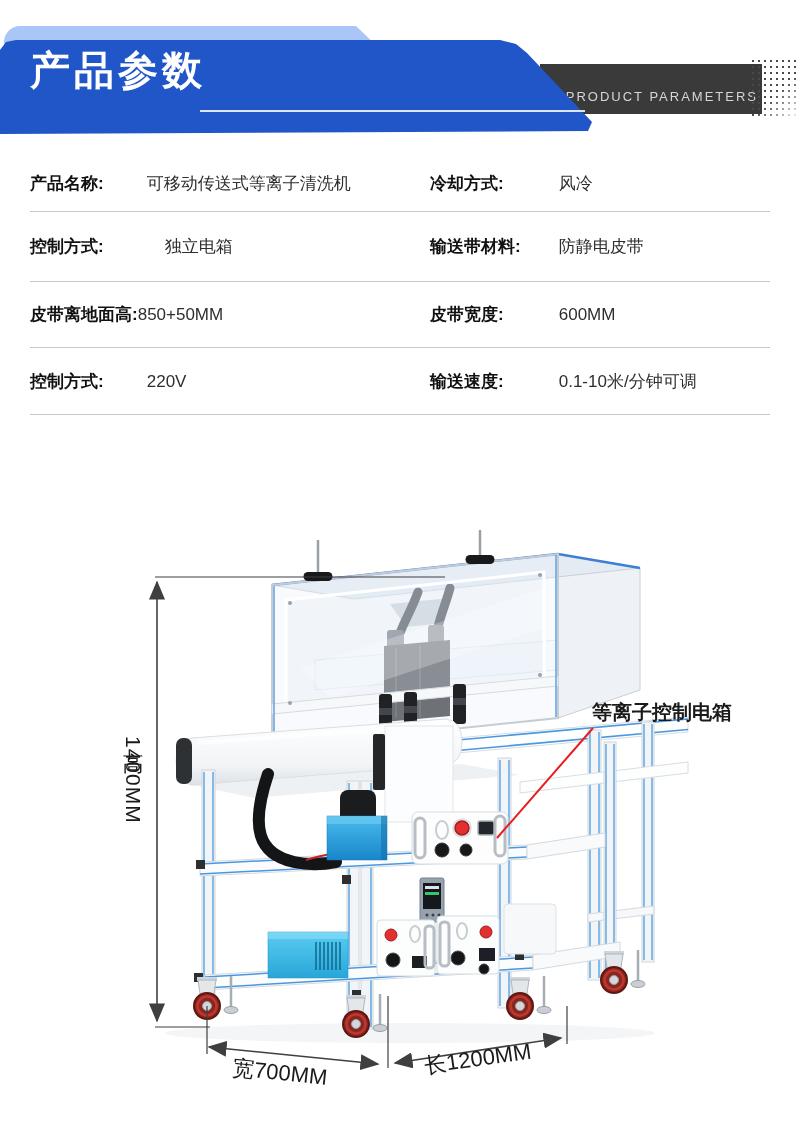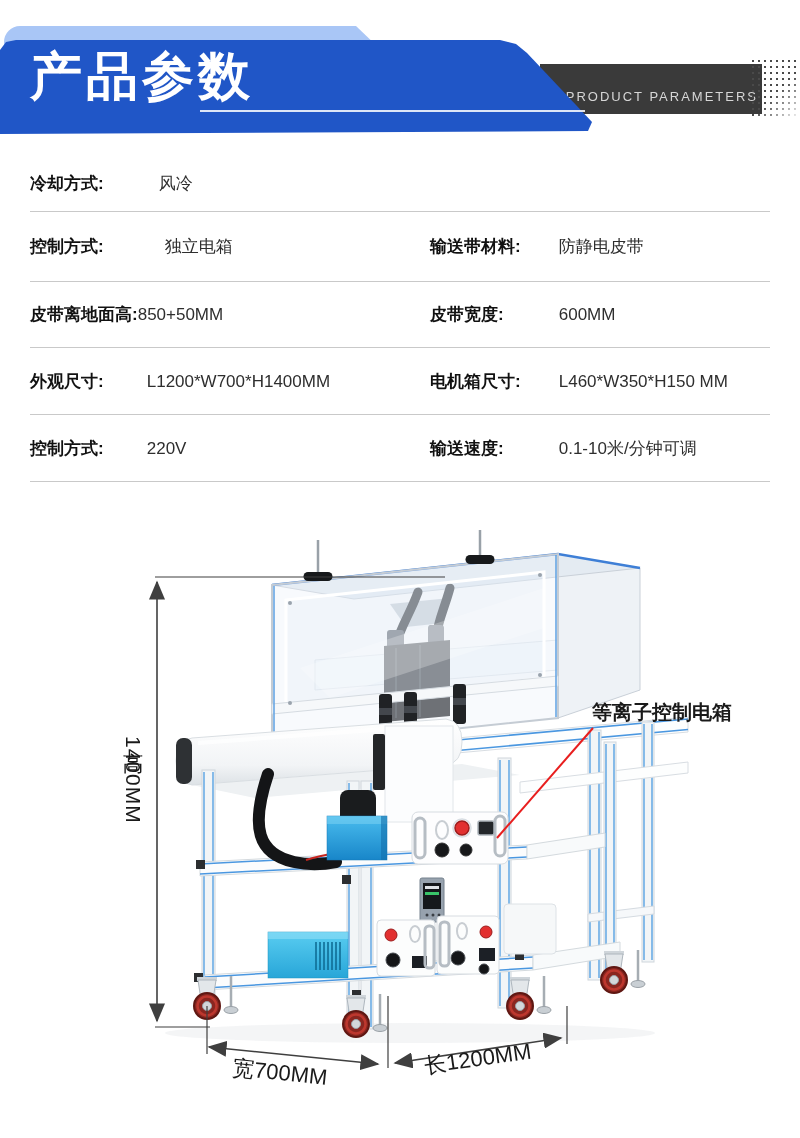--- a/index.html
+++ b/index.html
@@ -14,21 +14,21 @@
     z-index:2;display:flex;align-items:center;justify-content:flex-end;
     padding:14px 4px 0 0;box-sizing:border-box;}
   .hdr-band span{color:#d6d6d6;font-size:13px;letter-spacing:2px;white-space:nowrap;}
   .hdr-dots{position:absolute;left:750px;top:58px;width:50px;height:60px;z-index:3;
     background-image:radial-gradient(#4a4a4a 1.1px,transparent 1.3px);background-size:6px 6px;
     -webkit-mask-image:linear-gradient(135deg,#000 55%,transparent 100%);
     mask-image:linear-gradient(135deg,#000 55%,transparent 100%);}
   .hdr-banner{position:absolute;left:0;top:40px;width:592px;height:94px;background:#2056c7;z-index:4;
     clip-path:polygon(0 10px,6px 2px,16px 0,500px 0,516px 4px,527px 13px,592px 82px,588px 91px,0 94px);}
   .hdr-title{position:absolute;left:30px;top:50px;z-index:5;color:#ffffff;
-    font-size:52px;font-weight:800;letter-spacing:4px;line-height:1;white-space:nowrap;}
+    font-size:40px;font-weight:800;letter-spacing:4px;line-height:1;white-space:nowrap;}
   .hdr-underline{position:absolute;left:200px;top:110px;width:385px;height:2px;
     background:rgba(255,255,255,.85);z-index:6;}
 
   
   .spec-table{position:absolute;left:0;top:155px;width:800px;z-index:2;}
   .spec-row{display:flex;align-items:center;margin:0 30px;border-bottom:1px solid #c9c9c9;}
   .spec-row.r0{height:56px;}.spec-row.r1{height:69px;}.spec-row.r2{height:65px;justify-content:center;}
   .spec-row.r3{height:66px;}.spec-row.r4{height:66px;}
   .cell{white-space:nowrap;font-size:17px;color:#2e2e2e;}
   .cell.left{width:400px;flex:0 0 400px;}
@@ -56,20 +56,24 @@
   <div class="hdr-band">
     <span>PRODUCT PARAMETERS</span>
   </div>
   <div class="hdr-dots"></div>
   <div class="hdr-banner"></div>
   <div class="hdr-title">产品参数</div>
   <div class="hdr-underline"></div>
 
   <div class="spec-table">
     <div class="spec-row r0">
+      <div class="cell left">
+        <span class="lbl">产品名称:</span>
+        <span class="val">可移动传送式等离子清洗机</span>
+      </div>
       <div class="cell right">
         <span class="lbl">冷却方式:</span>
         <span class="val">风冷</span>
       </div>
     </div>
     <div class="spec-row r1">
       <div class="cell left">
         <span class="lbl">控制方式:</span>
         <span class="val">独立电箱</span>
       </div>
@@ -78,30 +82,20 @@
         <span class="val">防静电皮带</span>
       </div>
     </div>
     <div class="spec-row r2">
       <div class="cell left">
         <span class="lbl">皮带离地面高:</span><span class="val">850+50MM</span>
       </div>
       <div class="cell right">
         <span class="lbl">皮带宽度:</span>
         <span class="val">600MM</span>
-      </div>
-    </div>
-    <div class="spec-row r3">
-      <div class="cell left">
-        <span class="lbl">外观尺寸:</span>
-        <span class="val">L1200*W700*H1400MM</span>
-      </div>
-      <div class="cell right">
-        <span class="lbl">电机箱尺寸:</span>
-        <span class="val">L460*W350*H150 MM</span>
       </div>
     </div>
     <div class="spec-row r4">
       <div class="cell left">
         <span class="lbl">控制方式:</span>
         <span class="val">220V</span>
       </div>
       <div class="cell right">
         <span class="lbl">输送速度:</span>
         <span class="val">0.1-10米/分钟可调</span>

